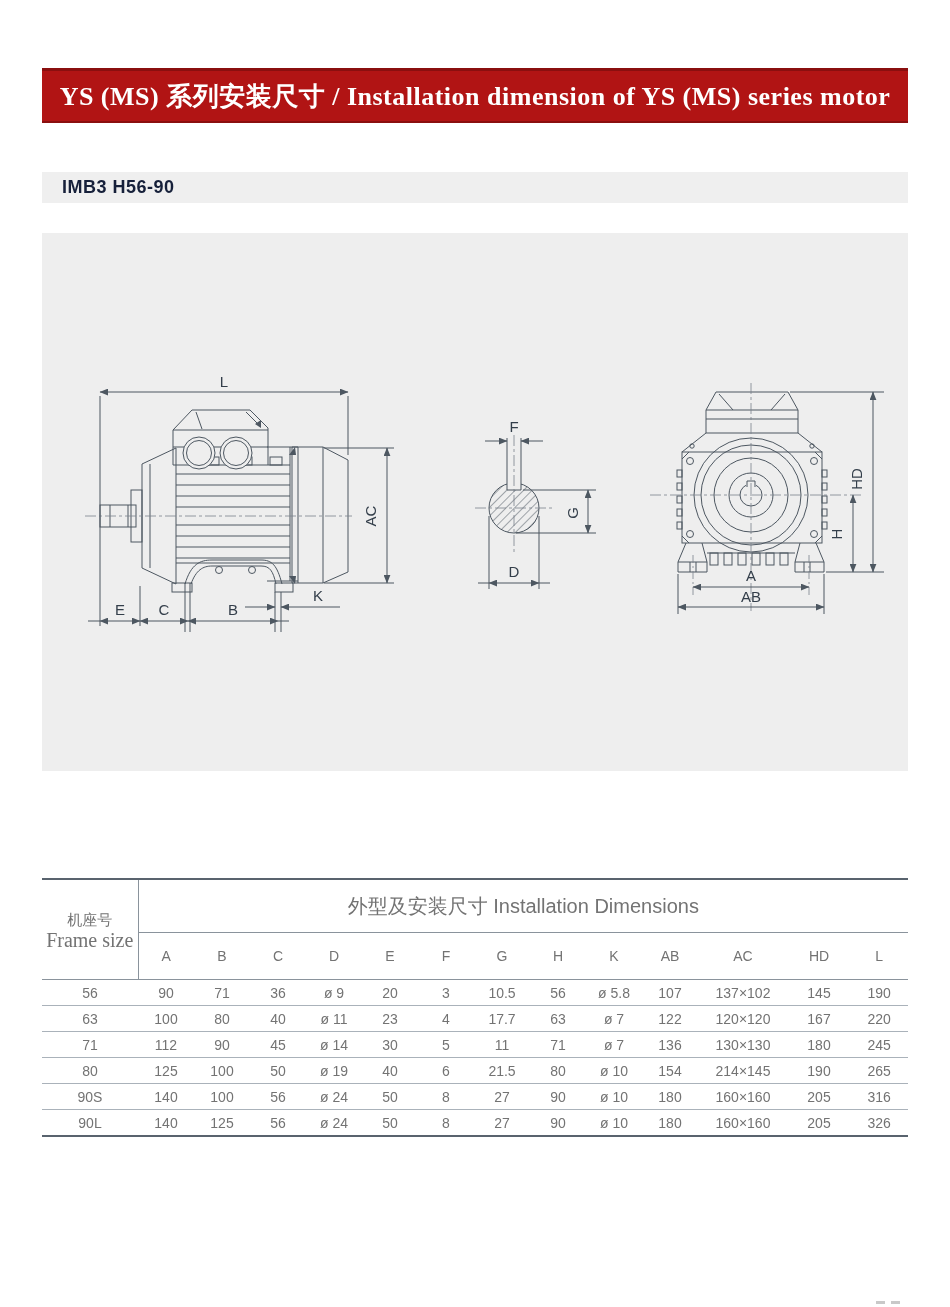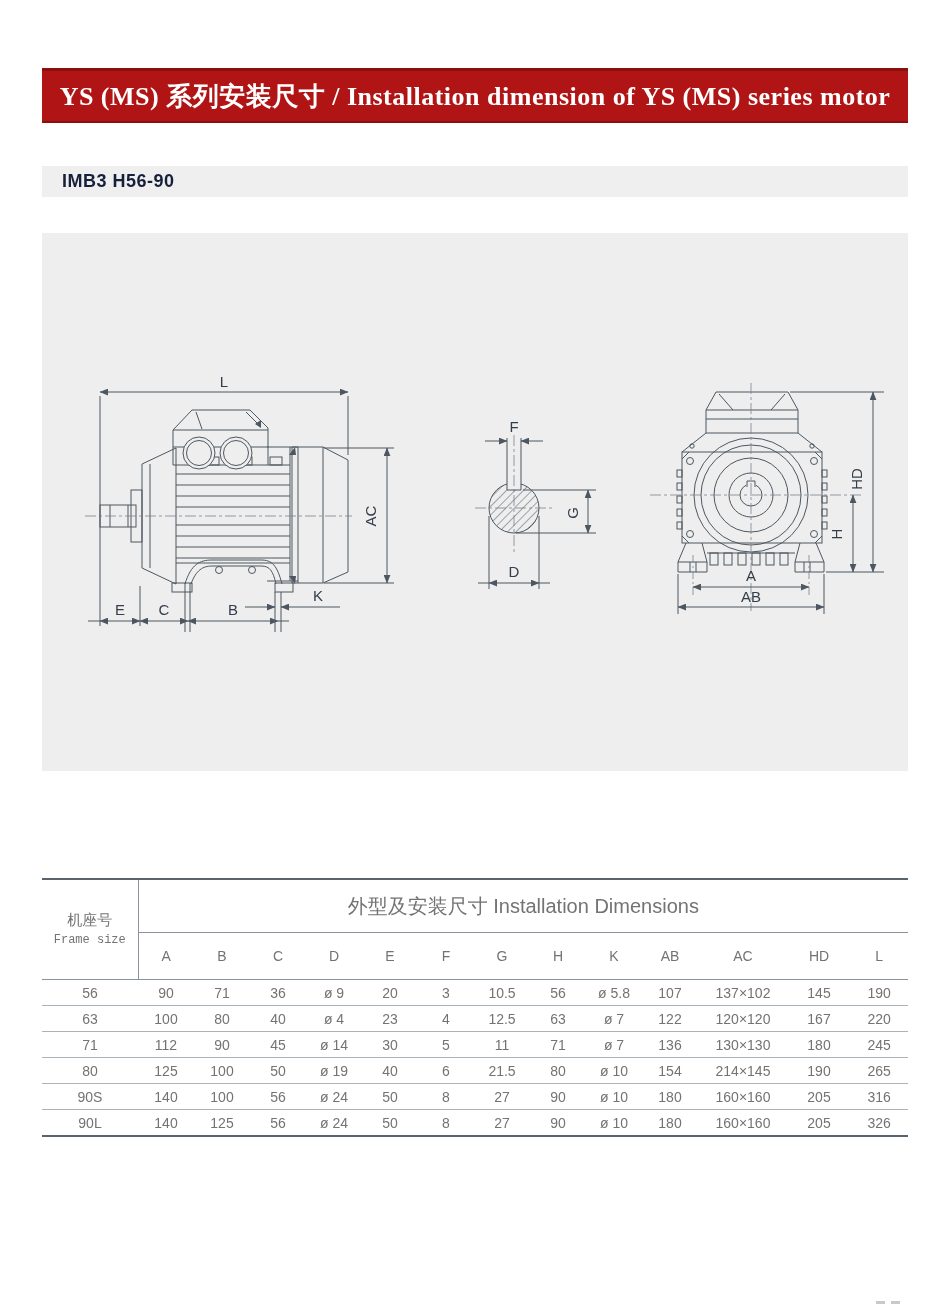--- a/index.html
+++ b/index.html
@@ -3,33 +3,33 @@
 <meta charset="utf-8">
 <style>
   html,body{margin:0;padding:0;}
   body{width:950px;height:1307px;background:#ffffff;position:relative;
        font-family:"Liberation Sans", sans-serif;}
   .banner{position:absolute;left:42px;top:68px;width:866px;height:55px;
           background:#b11414;border-top:3px solid #8a0f0f;border-bottom:2px solid #8a0f0f;
           box-sizing:border-box;display:flex;align-items:center;justify-content:center;}
   .banner .title{color:#ffffff;font-size:26px;font-weight:bold;white-space:nowrap;
           font-family:"Liberation Serif","DejaVu Serif",serif;letter-spacing:.5px;}
-  .strip{position:absolute;left:42px;top:166px;width:866px;height:31px;background:#efefef;
+  .strip{position:absolute;left:42px;top:172px;width:866px;height:31px;background:#efefef;
          display:flex;align-items:center;}
   .strip .sec{font-weight:bold;font-size:18px;color:#16203a;padding-left:20px;
          font-family:"Liberation Sans",sans-serif;letter-spacing:.5px;}
   .panel{position:absolute;left:42px;top:233px;width:866px;height:538px;background:#eeeeee;}
   .panel svg{display:block;}
 
   table.dim{position:absolute;left:42px;top:878px;width:866px;border-collapse:collapse;
         table-layout:fixed;color:#737373;border-top:2px solid #59636e;border-bottom:2px solid #59636e;}
   table.dim th, table.dim td{padding:0;text-align:center;font-weight:normal;}
   th.frame-th{border-right:1px solid #8a939c;vertical-align:middle;}
   th.frame-th .zh{font-size:15px;line-height:20px;}
-  th.frame-th .en{font-size:12px;line-height:20px;font-family:Liberation Mono, monospace;}
+  th.frame-th .en{font-size:20px;line-height:20px;font-family:Liberation Serif, serif;}
   th.group-th{height:52px;font-size:20px;border-bottom:1px solid #8a939c;}
   tr.cols-row th{height:46px;font-size:14px;}
   tbody td{height:25px;font-size:14px;border-top:1px solid #aab2ba;}
   tbody tr:first-child td{border-top:1px solid #8a939c;}
   tbody td:first-child{}
   .footer-mark{position:absolute;top:1301px;height:3px;width:9px;background:#c9c9c9;}
 </style>
 </head>
 <body>
 
@@ -338,24 +338,24 @@
         <td>107</td>
         <td>137×102</td>
         <td>145</td>
         <td>190</td>
       </tr>
       <tr>
         <td>63</td>
         <td>100</td>
         <td>80</td>
         <td>40</td>
-        <td>ø 4</td>
+        <td>ø 11</td>
         <td>23</td>
         <td>4</td>
-        <td>12.5</td>
+        <td>17.7</td>
         <td>63</td>
         <td>ø 7</td>
         <td>122</td>
         <td>120×120</td>
         <td>167</td>
         <td>220</td>
       </tr>
       <tr>
         <td>71</td>
         <td>112</td>

